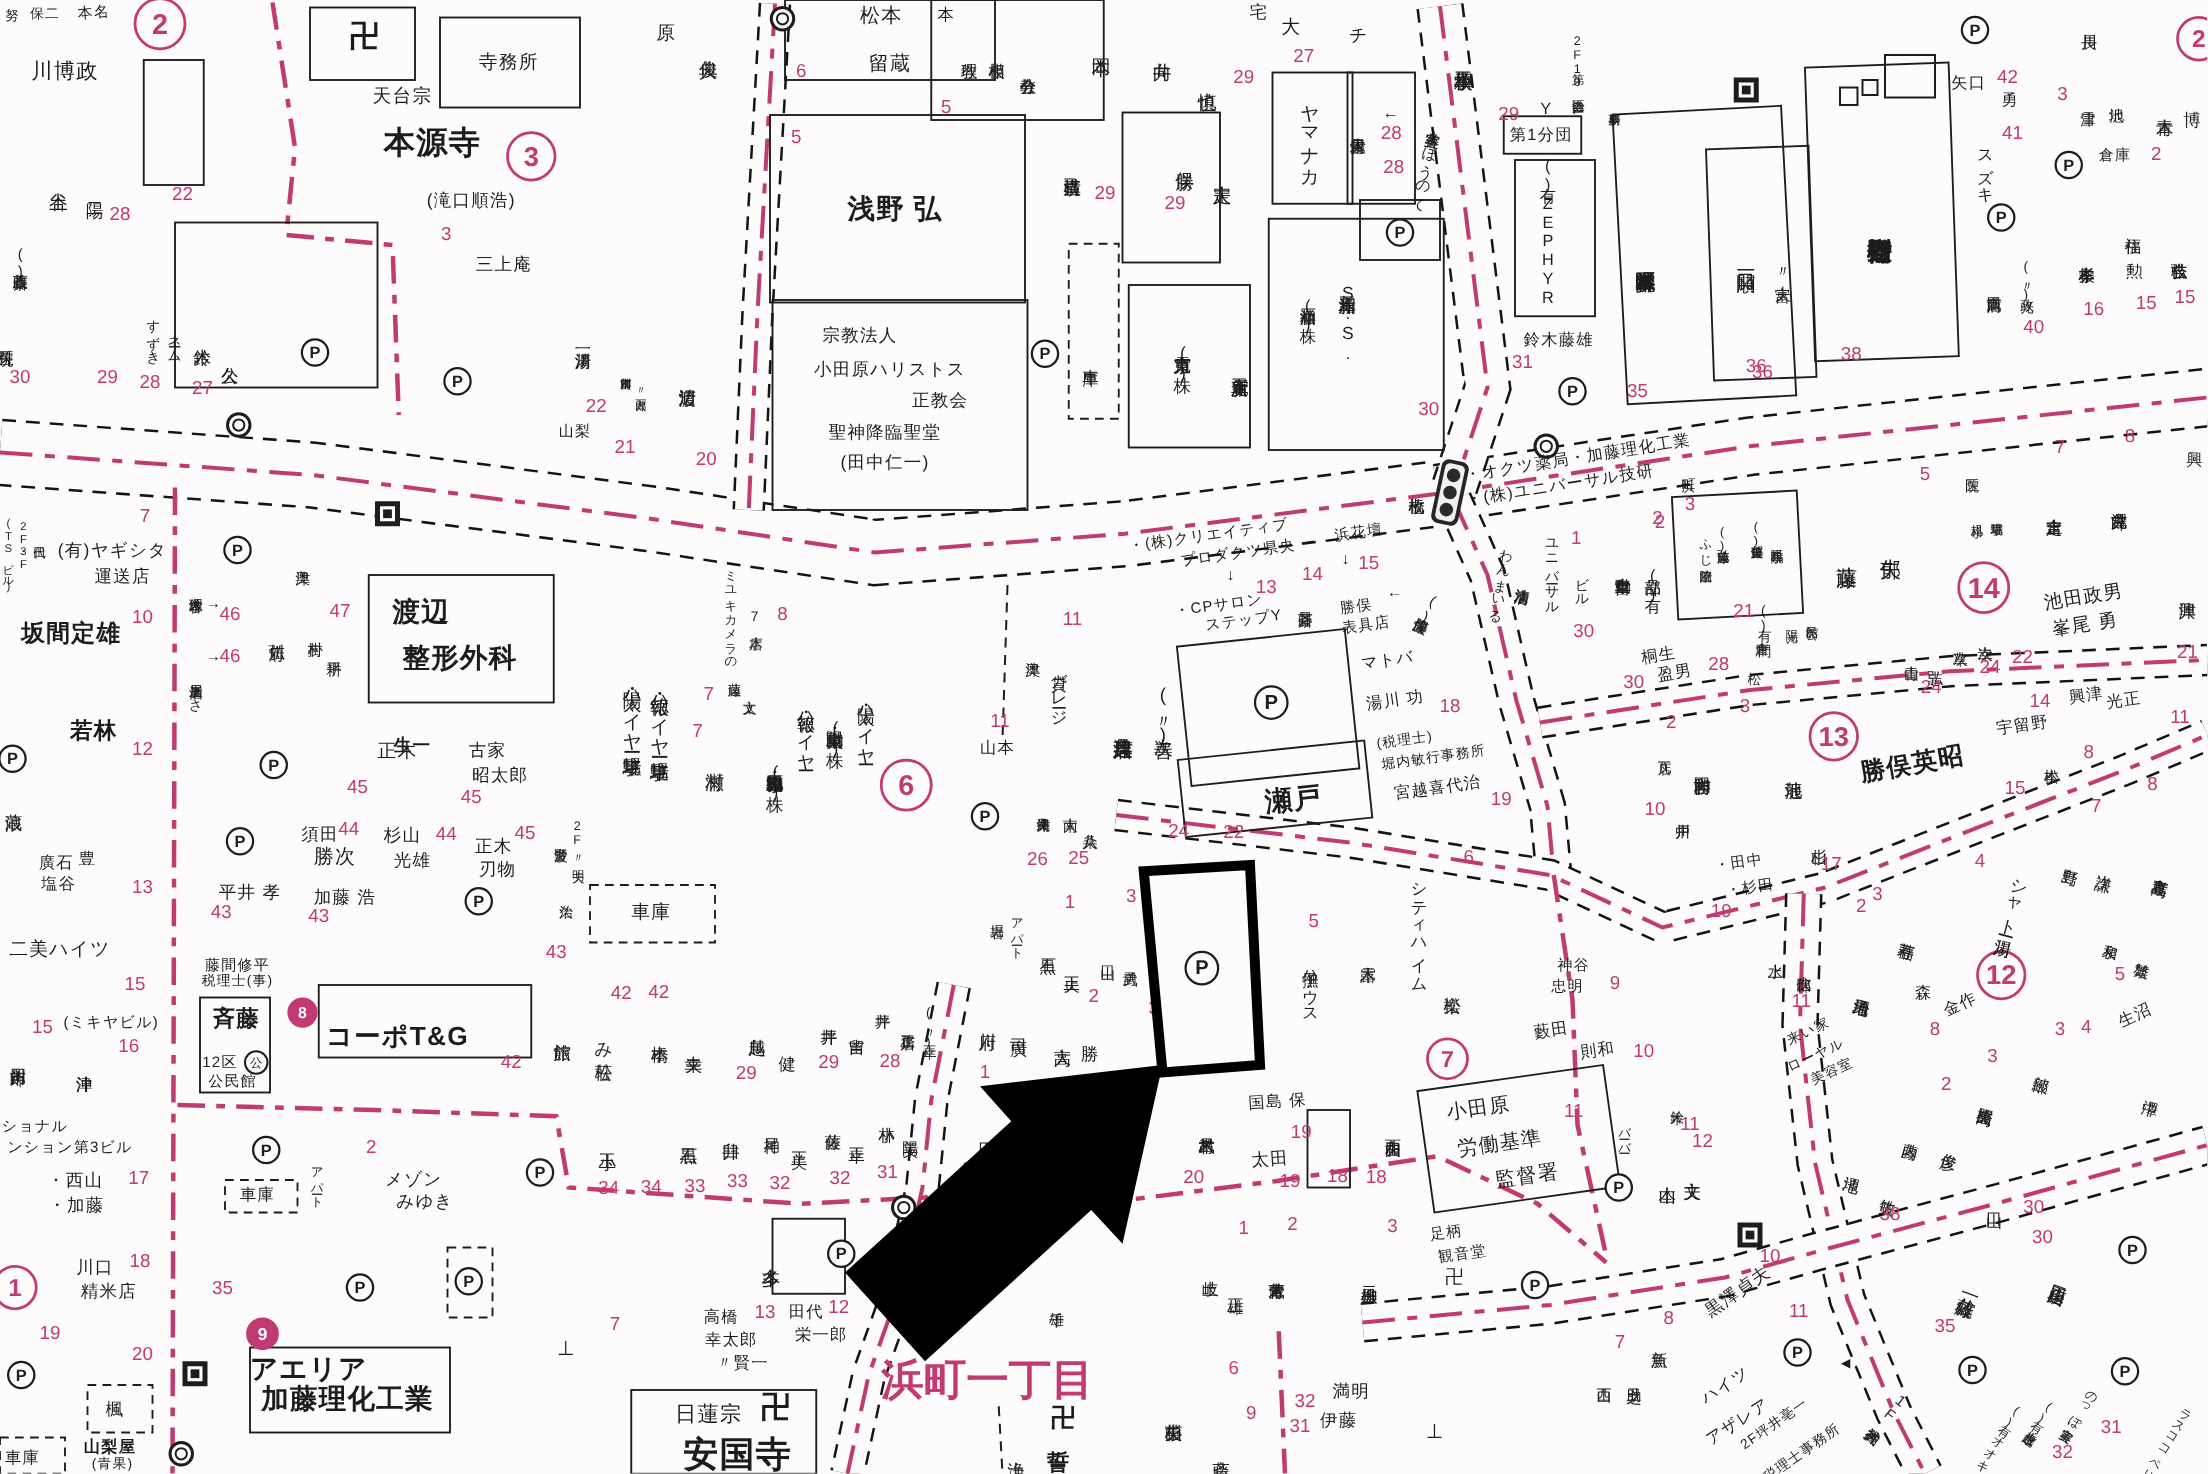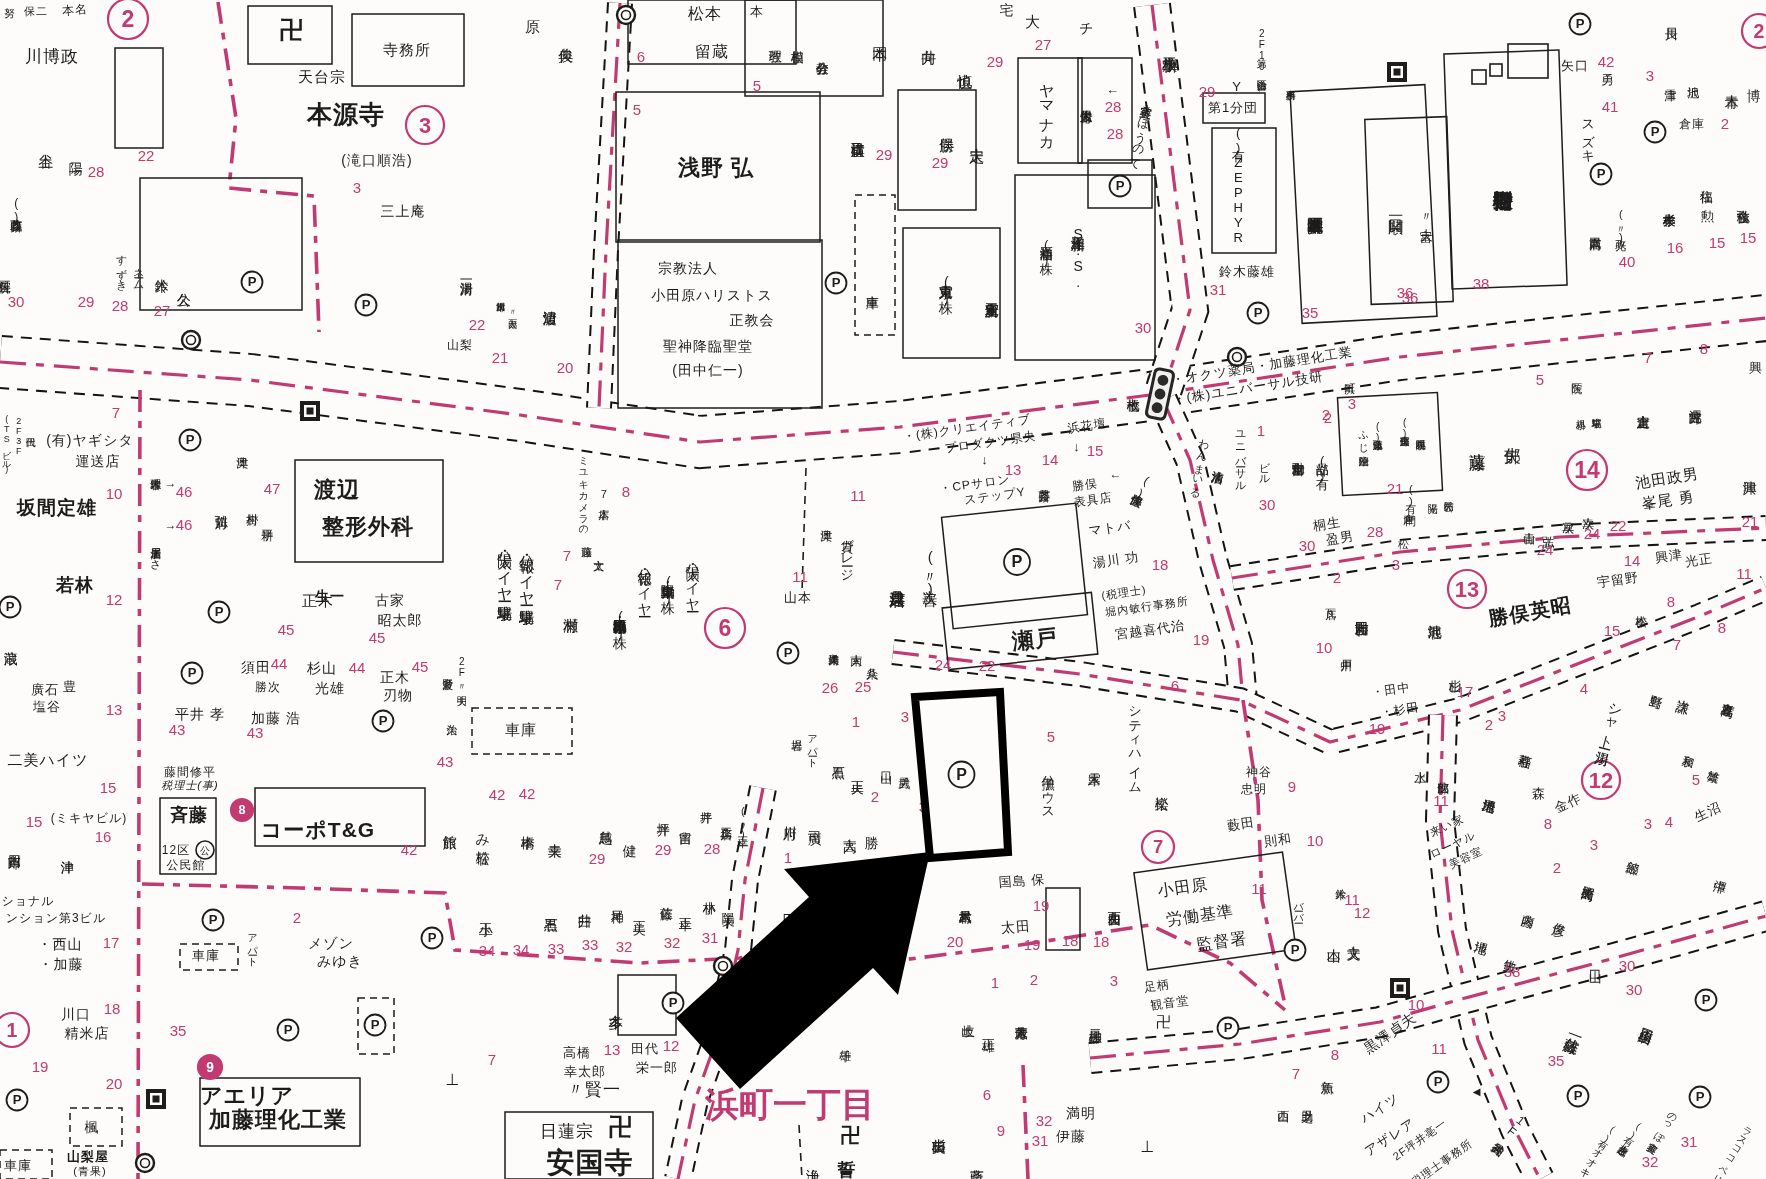--- a/index.html
+++ b/index.html
@@ -403,21 +403,21 @@
       <div class="lb" style="font-size: 14px; left: 400px; top: 620px; font-weight: 500;">昭太郎</div>
       <div class="lb pk" style="font-size: 15px; left: 377px; top: 638px; font-weight: 500;">45</div>
       <div class="lb" style="font-size: 18px; left: 75px; top: 585px; font-weight: 600;">若林</div>
       <div class="lb pk" style="font-size: 15px; left: 114px; top: 600px; font-weight: 500;">12</div>
       <div class="lb v" style="font-size: 14px; left: 11px; top: 640px; font-weight: 500;">浪蔵</div>
       <div class="lb" style="font-size: 13px; left: 45px; top: 690px; font-weight: 500;">廣石</div>
       <div class="lb" style="font-size: 13px; left: 70px; top: 687px; font-weight: 500;">豊</div>
       <div class="lb" style="font-size: 13px; left: 47px; top: 707px; font-weight: 500;">塩谷</div>
       <div class="lb pk" style="font-size: 15px; left: 114px; top: 710px; font-weight: 500;">13</div>
       <div class="lb" style="font-size: 14px; left: 256px; top: 667px; font-weight: 500;">須田</div>
-      <div class="lb" style="font-size: 12px; left: 268px; top: 687px; font-weight: 500;">勝次</div>
+      <div class="lb" style="font-size: 16px; left: 268px; top: 687px; font-weight: 500;">勝次</div>
       <div class="lb pk" style="font-size: 15px; left: 279px; top: 664px; font-weight: 500;">44</div>
       <div class="lb" style="font-size: 14px; left: 322px; top: 668px; font-weight: 500;">杉山</div>
       <div class="lb" style="font-size: 14px; left: 330px; top: 688px; font-weight: 500;">光雄</div>
       <div class="lb pk" style="font-size: 15px; left: 357px; top: 668px; font-weight: 500;">44</div>
       <div class="lb" style="font-size: 14px; left: 395px; top: 677px; font-weight: 500;">正木</div>
       <div class="lb" style="font-size: 14px; left: 398px; top: 695px; font-weight: 500;">刃物</div>
       <div class="lb pk" style="font-size: 15px; left: 420px; top: 667px; font-weight: 500;">45</div>
       <div class="lb" style="font-size: 14px; left: 200px; top: 714px; font-weight: 500;">平井 孝</div>
       <div class="lb pk" style="font-size: 15px; left: 177px; top: 730px; font-weight: 500;">43</div>
       <div class="lb" style="font-size: 14px; left: 276px; top: 718px; font-weight: 500;">加藤 浩</div>
@@ -531,21 +531,21 @@
       <div class="lb pk" style="font-size: 15px; left: 672px; top: 943px; font-weight: 500;">32</div>
       <div class="lb v" style="font-size: 13px; left: 709px; top: 891px; font-weight: 500;">小林</div>
       <div class="lb v" style="font-size: 13px; left: 728px; top: 902px; font-weight: 500;">陽美</div>
       <div class="lb pk" style="font-size: 15px; left: 710px; top: 938px; font-weight: 500;">31</div>
       <div class="lb" style="font-size: 14px; left: 790px; top: 920px; font-weight: 500;">田</div>
       <div class="lb pk" style="font-size: 15px; left: 778px; top: 936px; font-weight: 500;">24</div>
       <div class="lb v" style="font-size: 15px; left: 616px; top: 1003px; font-weight: 500;">本多</div>
       <div class="lb pk" style="font-size: 15px; left: 492px; top: 1060px; font-weight: 500;">7</div>
       <div class="lb" style="font-size: 13px; left: 577px; top: 1053px; font-weight: 500;">高橋</div>
       <div class="lb" style="font-size: 13px; left: 585px; top: 1072px; font-weight: 500;">幸太郎</div>
-      <div class="lb" style="font-size: 17px; left: 594px; top: 1090px; font-weight: 500;">〃賢一</div>
+      <div class="lb" style="font-size: 13px; left: 594px; top: 1090px; font-weight: 500;">〃賢一</div>
       <div class="lb pk" style="font-size: 15px; left: 612px; top: 1050px; font-weight: 500;">13</div>
       <div class="lb" style="font-size: 13px; left: 645px; top: 1049px; font-weight: 500;">田代</div>
       <div class="lb" style="font-size: 13px; left: 657px; top: 1068px; font-weight: 500;">栄一郎</div>
       <div class="lb pk" style="font-size: 15px; left: 671px; top: 1046px; font-weight: 500;">12</div>
       <div class="lb" style="font-size: 17px; left: 567px; top: 1132px; font-weight: 500;">日蓮宗</div>
       <div class="lb" style="font-size: 24px; left: 621px; top: 1127px; font-weight: 600;">卍</div>
       <div class="lb" style="font-size: 28px; left: 590px; top: 1163px; font-weight: 600;">安国寺</div>
       <div class="lb pk" style="font-size: 34px; left: 790px; top: 1105px; font-weight: 700;">浜町一丁目</div>
       <div class="lb v" style="font-size: 14px; left: 813px; top: 1158px; font-weight: 500;">浄土</div>
       <div class="lb" style="font-size: 20px; left: 851px; top: 1135px; font-weight: 600;">卍</div>
@@ -553,21 +553,21 @@
       <div class="lb v" style="font-size: 12px; left: 845px; top: 1040px; font-weight: 500;">千雄</div>
       <div class="lb" style="font-size: 16px; left: 453px; top: 1080px; font-weight: 500;">⊥</div>
       <div class="lb" style="font-size: 16px; left: 1148px; top: 1147px; font-weight: 500;">⊥</div>
       <div class="lb v" style="font-size: 13px; left: 14px; top: 845px; font-weight: 500;">市川四郎</div>
       <div class="lb pk" style="font-size: 15px; left: 34px; top: 822px; font-weight: 500;">15</div>
       <div class="lb pk" style="font-size: 15px; left: 108px; top: 788px; font-weight: 500;">15</div>
       <div class="lb" style="font-size: 12px; left: 89px; top: 818px; font-weight: 500;">(ミキヤビル)</div>
       <div class="lb pk" style="font-size: 15px; left: 103px; top: 837px; font-weight: 500;">16</div>
       <div class="lb v" style="font-size: 13px; left: 67px; top: 850px; font-weight: 500;">沖津</div>
       <div class="lb" style="font-size: 12px; left: 190px; top: 772px; font-weight: 500;">藤間修平</div>
-      <div class="lb" style="font-size: 11px; left: 190px; top: 786px; font-weight: 500; font-style: italic;">税理士(事)</div>
+      <div class="lb" style="font-size: 11px; left: 190px; top: 786px; font-weight: 500;">税理士(事)</div>
       <div class="lb" style="font-size: 18px; left: 189px; top: 815px; font-weight: 600;">斉藤</div>
       <div class="lb" style="font-size: 12px; left: 176px; top: 850px; font-weight: 500;">12区</div>
       <div class="lb" style="font-size: 12px; left: 186px; top: 865px; font-weight: 500;">公民館</div>
       <div class="lb" style="font-size: 21px; left: 318px; top: 830px; font-weight: 600;">コーポT&amp;G</div>
       <div class="lb pk" style="font-size: 15px; left: 409px; top: 850px; font-weight: 500;">42</div>
       <div class="lb" style="font-size: 12px; left: 28px; top: 901px; font-weight: 500;">ショナル</div>
       <div class="lb" style="font-size: 12px; left: 56px; top: 918px; font-weight: 500;">ンション第3ビル</div>
       <div class="lb" style="font-size: 14px; left: 60px; top: 944px; font-weight: 500;">・西山</div>
       <div class="lb" style="font-size: 14px; left: 61px; top: 964px; font-weight: 500;">・加藤</div>
       <div class="lb pk" style="font-size: 15px; left: 111px; top: 943px; font-weight: 500;">17</div>

